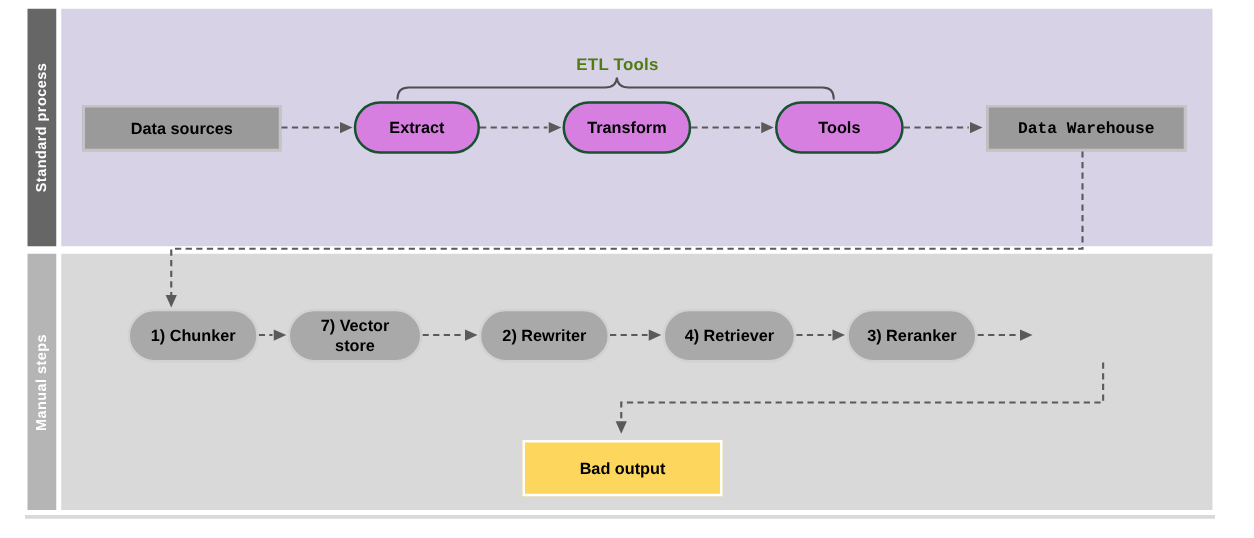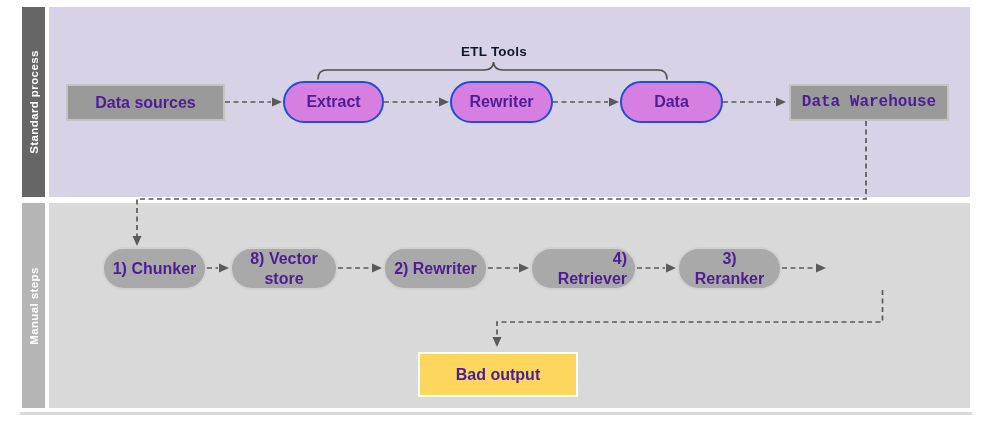--- a/index.html
+++ b/index.html
@@ -32,49 +32,49 @@
   .lane-label.manual   { background: #b5b5b5; }
   .lane-body.standard  { background: #d8d2e6; }
   .lane-body.manual    { background: #d9d9d9; }
   .divider { background: #d9d9d9; }
 
   
   .node {
     position: absolute; box-sizing: border-box;
     display: flex; align-items: center; justify-content: center;
     text-align: center;
-    color: #4c1d95;
+    color: #000000;
     font-weight: bold;
-    font-size: 16px;
+    font-size: 13px;
     line-height: 1.2;
     padding: 0 8px;
   }
   .node.rect-gray {
     background: #9a9a9a;
     border: 2px solid #c4c4c4;
   }
   .node.pill-pink {
     background: #d77fe0;
-    border: 2px solid #1d4ed8;
+    border: 2px solid #14532d;
     border-radius: 22px;
   }
   .node.pill-gray {
     background: #a9a9a9;
     border: 2px solid #d2d2d2;
     border-radius: 22px;
   }
   .node.rect-yellow {
     background: #fcd65d;
     border: 2px solid #fefefe;
   }
 
   .group-title {
     position: absolute;
     text-align: center;
-    color: #0f172a;
+    color: #4d7c0f;
     font-weight: bold;
     font-size: 13.5px;
     letter-spacing: 0.2px;
   }
 
   svg.connectors {
     position: absolute; left: 0; top: 0;
     pointer-events: none;
   }
   .dash {
@@ -139,25 +139,25 @@
     <polygon class="arrow" points="826,268 816,263.5 816,272.5"></polygon>
 
     <path class="dash" d="M882.5 290 V322 H497 V336"></path>
     <polygon class="arrow" points="497,347 492.5,337 501.5,337"></polygon>
   </svg>
 
   <div class="group-title" style="left:433px;top:44px;width:122px;">ETL Tools</div>
 
   <div class="node rect-gray" style="left:66px;top:84px;width:159px;height:37px;">Data sources</div>
   <div class="node pill-pink" style="left:283px;top:81px;width:101px;height:42px;">Extract</div>
-  <div class="node pill-pink" style="left:450px;top:81px;width:103px;height:42px;">Rewriter</div>
-  <div class="node pill-pink" style="left:620px;top:81px;width:103px;height:42px;">Data</div>
+  <div class="node pill-pink" style="left:450px;top:81px;width:103px;height:42px;">Transform</div>
+  <div class="node pill-pink" style="left:620px;top:81px;width:103px;height:42px;">Tools</div>
   <div class="node rect-gray" style="left:789px;top:84px;width:160px;height:37px;font-family:Liberation Mono, monospace;">Data Warehouse</div>
 
   <div class="node pill-gray" style="left:102px;top:247px;width:105px;height:43px;">1) Chunker</div>
-  <div class="node pill-gray" style="left:230px;top:247px;width:108px;height:43px;">8) Vector store</div>
+  <div class="node pill-gray" style="left:230px;top:247px;width:108px;height:43px;">7) Vector store</div>
   <div class="node pill-gray" style="left:383px;top:247px;width:105px;height:43px;">2) Rewriter</div>
   <div class="node pill-gray" style="left:530px;top:247px;width:107px;height:43px;text-align:right;">4) Retriever</div>
   <div class="node pill-gray" style="left:677px;top:247px;width:105px;height:43px;">3) Reranker</div>
 
   <div class="node rect-yellow" style="left:418px;top:352px;width:160px;height:45px;">Bad output</div>
 
 </div>
 
 </body></html>

